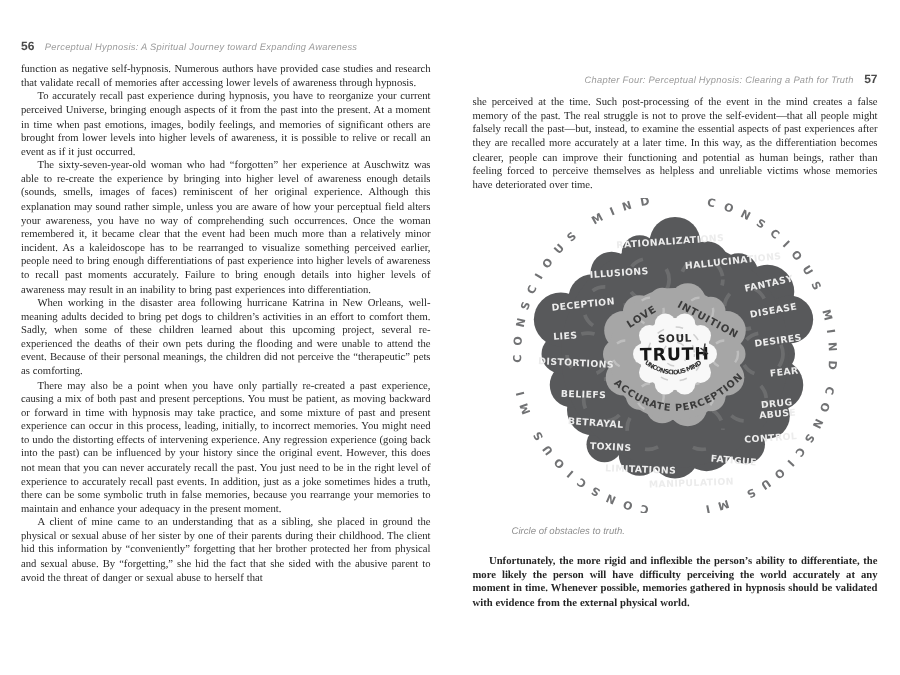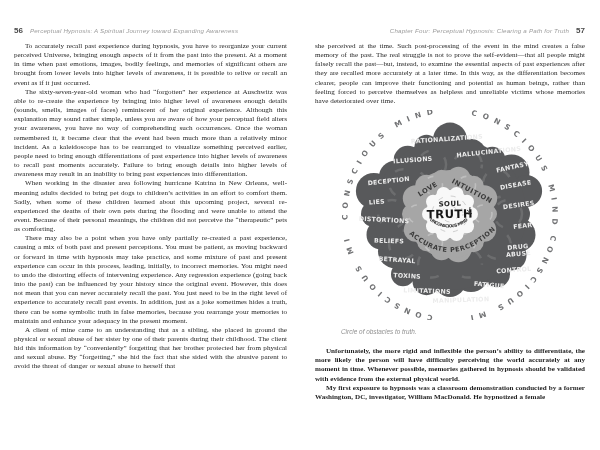--- a/index.html
+++ b/index.html
@@ -3,23 +3,23 @@
 <meta charset="utf-8">
 <style>
   html,body{margin:0;padding:0;background:#ffffff;}
   .spread{
     width:600px;height:450px;background:#ffffff;overflow:hidden;
     display:flex;position:relative;
     font-family:"Liberation Serif",serif;color:#262626;
   }
   .page{width:300px;box-sizing:border-box;}
   .page-left{padding:26px 13px 0 14px;}
-  .page-right{padding:26px 15px 0 15px;}
+  .page-right{padding:26px 15px 0 15px;margin-top:22px;}
   .page-header{
-    display:flex;align-items:center;gap:7px;margin-bottom:7px;
+    display:flex;align-items:flex-end;gap:7px;margin-bottom:7px;
     font-family:"Liberation Sans",sans-serif;
   }
   .page-num{font-size:8px;font-weight:bold;color:#4a4a4a;}
   .running-head{font-size:6.2px;font-style:italic;color:#9b9b9b;letter-spacing:.2px;}
   .page-header.right-h .running-head{flex:1;text-align:right;}
   .body-text p{
     margin:0;font-size:7.1px;line-height:9.15px;text-align:justify;
     text-indent:11px;word-spacing:.2px;
   }
   .body-text p.noindent{text-indent:0;}
@@ -36,20 +36,21 @@
 <body>
 
 <div class="spread">
 
   <div class="page page-left">
     <div class="page-header">
       <span class="page-num">56</span>
       <span class="running-head">Perceptual Hypnosis: A Spiritual Journey toward Expanding Awareness</span>
     </div>
     <div class="body-text" id="left-paragraphs">
+        <p class="noindent">function as negative self-hypnosis. Numerous authors have provided case studies and research that validate recall of memories after accessing lower levels of awareness through hypnosis.</p>
         <p>To accurately recall past experience during hypnosis, you have to reorganize your current perceived Universe, bringing enough aspects of it from the past into the present. At a moment in time when past emotions, images, bodily feelings, and memories of significant others are brought from lower levels into higher levels of awareness, it is possible to relive or recall an event as if it just occurred.</p>
         <p>The sixty-seven-year-old woman who had “forgotten” her experience at Auschwitz was able to re-create the experience by bringing into higher level of awareness enough details (sounds, smells, images of faces) reminiscent of her original experience. Although this explanation may sound rather simple, unless you are aware of how your perceptual field alters your awareness, you have no way of comprehending such occurrences. Once the woman remembered it, it became clear that the event had been much more than a relatively minor incident. As a kaleidoscope has to be rearranged to visualize something perceived earlier, people need to bring enough differentiations of past experience into higher levels of awareness to recall past moments accurately. Failure to bring enough details into higher levels of awareness may result in an inability to bring past experiences into differentiation.</p>
         <p>When working in the disaster area following hurricane Katrina in New Orleans, well-meaning adults decided to bring pet dogs to children’s activities in an effort to comfort them. Sadly, when some of these children learned about this upcoming project, several re-experienced the deaths of their own pets during the flooding and were unable to attend the event. Because of their personal meanings, the children did not perceive the “therapeutic” pets as comforting.</p>
         <p>There may also be a point when you have only partially re-created a past experience, causing a mix of both past and present perceptions. You must be patient, as moving backward or forward in time with hypnosis may take practice, and some mixture of past and present experience can occur in this process, leading, initially, to incorrect memories. You might need to undo the distorting effects of intervening experience. Any regression experience (going back into the past) can be influenced by your history since the original event. However, this does not mean that you can never accurately recall the past. You just need to be in the right level of experience to accurately recall past events. In addition, just as a joke sometimes hides a truth, there can be some symbolic truth in false memories, because you rearrange your memories to maintain and enhance your adequacy in the present moment.</p>
         <p>A client of mine came to an understanding that as a sibling, she placed in ground the physical or sexual abuse of her sister by one of their parents during their childhood. The client hid this information by “conveniently” forgetting that her brother protected her from physical and sexual abuse. By “forgetting,” she hid the fact that she sided with the abusive parent to avoid the threat of danger or sexual abuse to herself that</p>
       </div>
   </div>
 
   <div class="page page-right">
     <div class="page-header right-h">
@@ -168,17 +169,16 @@
             <text font-size="7.4" font-weight="bold" fill="#717274" letter-spacing="1.5"><textPath href="#arc-ll" startOffset="4%" xlink:href="#arc-ll" textLength="145" lengthAdjust="spacing">CONSCIOUS MIND</textPath></text>
             <text font-size="7.4" font-weight="bold" fill="#717274" letter-spacing="1.5"><textPath href="#arc-lr" startOffset="4%" xlink:href="#arc-lr" textLength="145" lengthAdjust="spacing">CONSCIOUS MIND</textPath></text>
           </g>
         <path d="M 135 100 l 5 4 M 138 97 l -1 8" stroke="#3b3b3b" stroke-width="1" fill="none"></path>
       </svg>
       <figcaption>Circle of obstacles to truth.</figcaption>
     </figure>
 
     <div class="body-text after-figure" id="right-bottom">
         <p>Unfortunately, the more rigid and inflexible the person’s ability to differentiate, the more likely the person will have difficulty perceiving the world accurately at any moment in time. Whenever possible, memories gathered in hypnosis should be validated with evidence from the external physical world.</p>
-        <p>My first exposure to hypnosis was a classroom demonstration conducted by a former Washington, DC, investigator, William MacDonald. He hypnotized a female</p>
       </div>
   </div>
 
 </div>
 
 </body></html>

